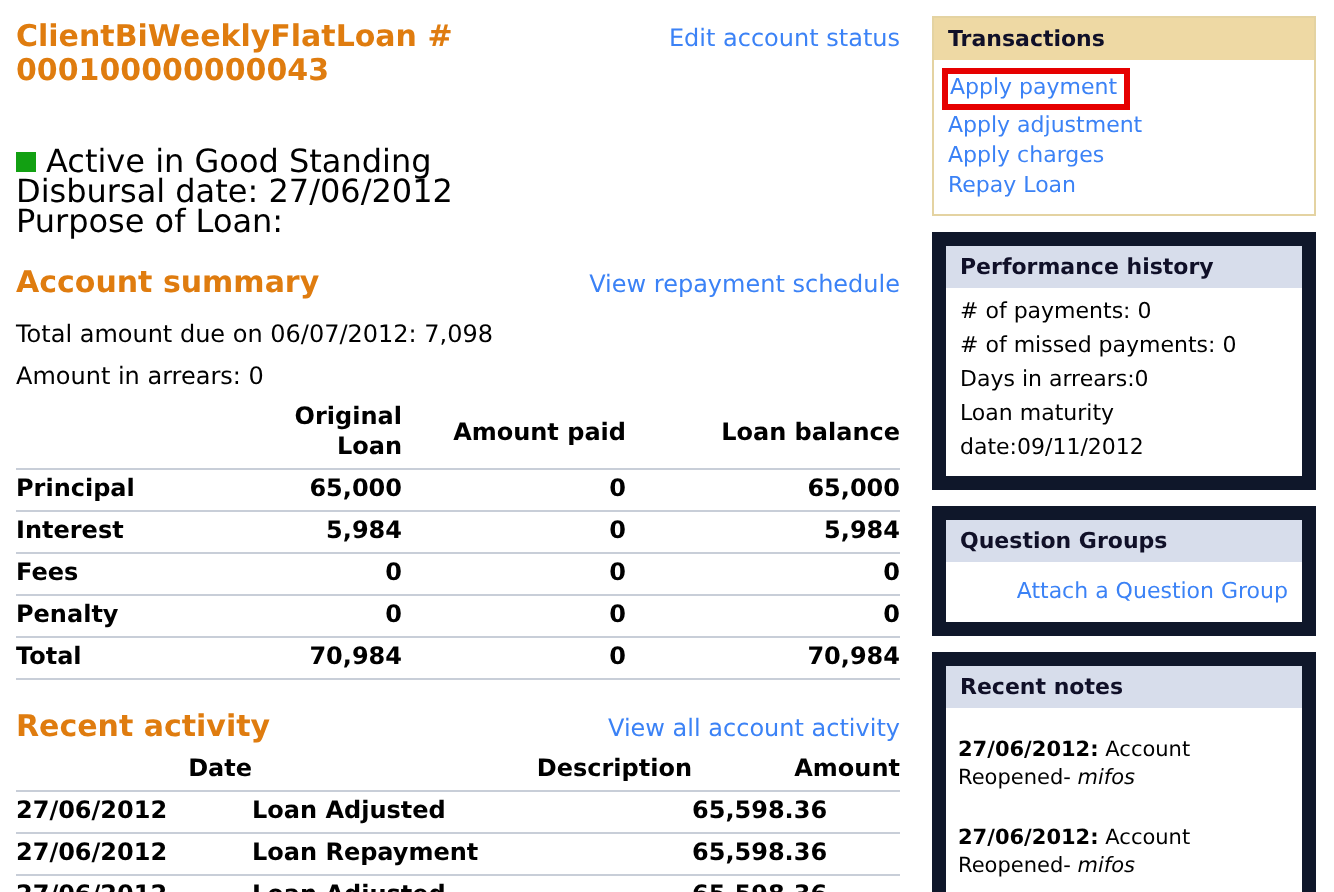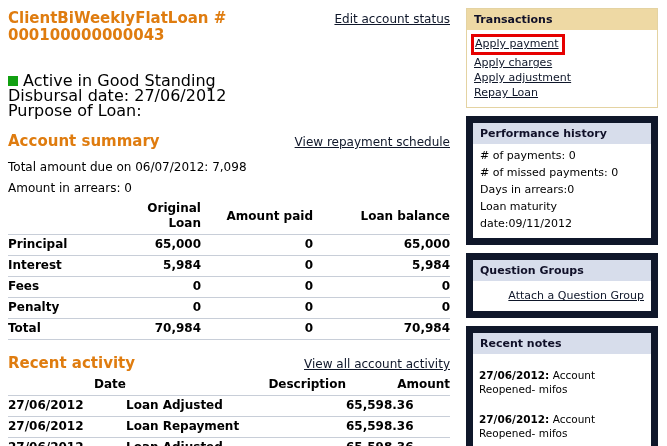--- a/index.html
+++ b/index.html
@@ -1,17 +1,17 @@
 <!DOCTYPE html>
 <html><head>
 <meta charset="utf-8">
 <style>
   html,body{margin:0;padding:0;background:#fff;}
   body{width:667px;height:446px;overflow:hidden;font-family:"DejaVu Sans","Liberation Sans",sans-serif;color:#000;}
-  a{color:#0f172a;text-decoration:underline;cursor:pointer;}
+  a{color:#3b82f6;cursor:pointer;}
   .page{display:flex;width:667px;}
 
   
   .main{width:450px;padding:10px 0 0 8px;box-sizing:border-box;}
   .title-row{display:flex;justify-content:space-between;align-items:flex-start;}
   h1{margin:0;font-size:15px;line-height:17px;color:#DF7C0F;font-weight:bold;}
   h1 span{display:block;}
   .title-row a{font-size:12px;margin-top:2px;white-space:nowrap;}
   .status-line{display:flex;align-items:center;margin-top:29px;font-size:16px;line-height:15px;}
   .status-square{width:10px;height:10px;background:#12A012;display:inline-block;margin-right:5px;}
@@ -42,21 +42,21 @@
   .tan .box-header{background:#EED9A4;}
   .blue .box-header{background:#D7DDEB;}
   .box-body{padding:3px 7px 6px 7px;font-size:11px;line-height:14px;}
   .tx-link{display:block;margin:1px 0;}
   .hl-red{display:inline-block;border:3px solid #E60000;padding:0 3px 1px 1px;margin:1px 0 0 -3px;}
   .perf-item{font-size:11px;line-height:17px;}
   .qg-body{text-align:right;padding:8px 7px 9px 7px;font-size:11px;}
   .notes-body{padding:8px 6px 10px 6px;font-size:10.5px;line-height:14px;}
   .note{margin:6px 0 16px 0;}
   .note .n-date{font-weight:bold;}
-  .note .n-author{margin-top:12px;}
+  .note .n-author{font-style:italic;margin-top:12px;}
   .notes-links{text-align:right;margin-top:18px;line-height:16px;}
   .notes-links a{display:block;font-size:11px;}
 </style>
 </head>
 <body>
 
 <div class="page">
 
   <div class="main">
 
@@ -153,22 +153,22 @@
     </tbody>
       </table>
   </div>
 
   <div class="sidebar">
 
     <div class="box tan">
       <div class="box-header">Transactions</div>
       <div class="box-body">
         <span class="hl-red"><a>Apply payment</a></span>
+        <a class="tx-link">Apply adjustment</a>
         <a class="tx-link">Apply charges</a>
-        <a class="tx-link">Apply adjustment</a>
         <a class="tx-link">Repay Loan</a>
       </div>
     </div>
 
     <div class="box blue">
       <div class="box-header">Performance history</div>
       <div class="box-body">
         <div class="perf-item"># of payments: 0</div>
         <div class="perf-item"># of missed payments: 0</div>
         <div class="perf-item">Days in arrears:0</div>

